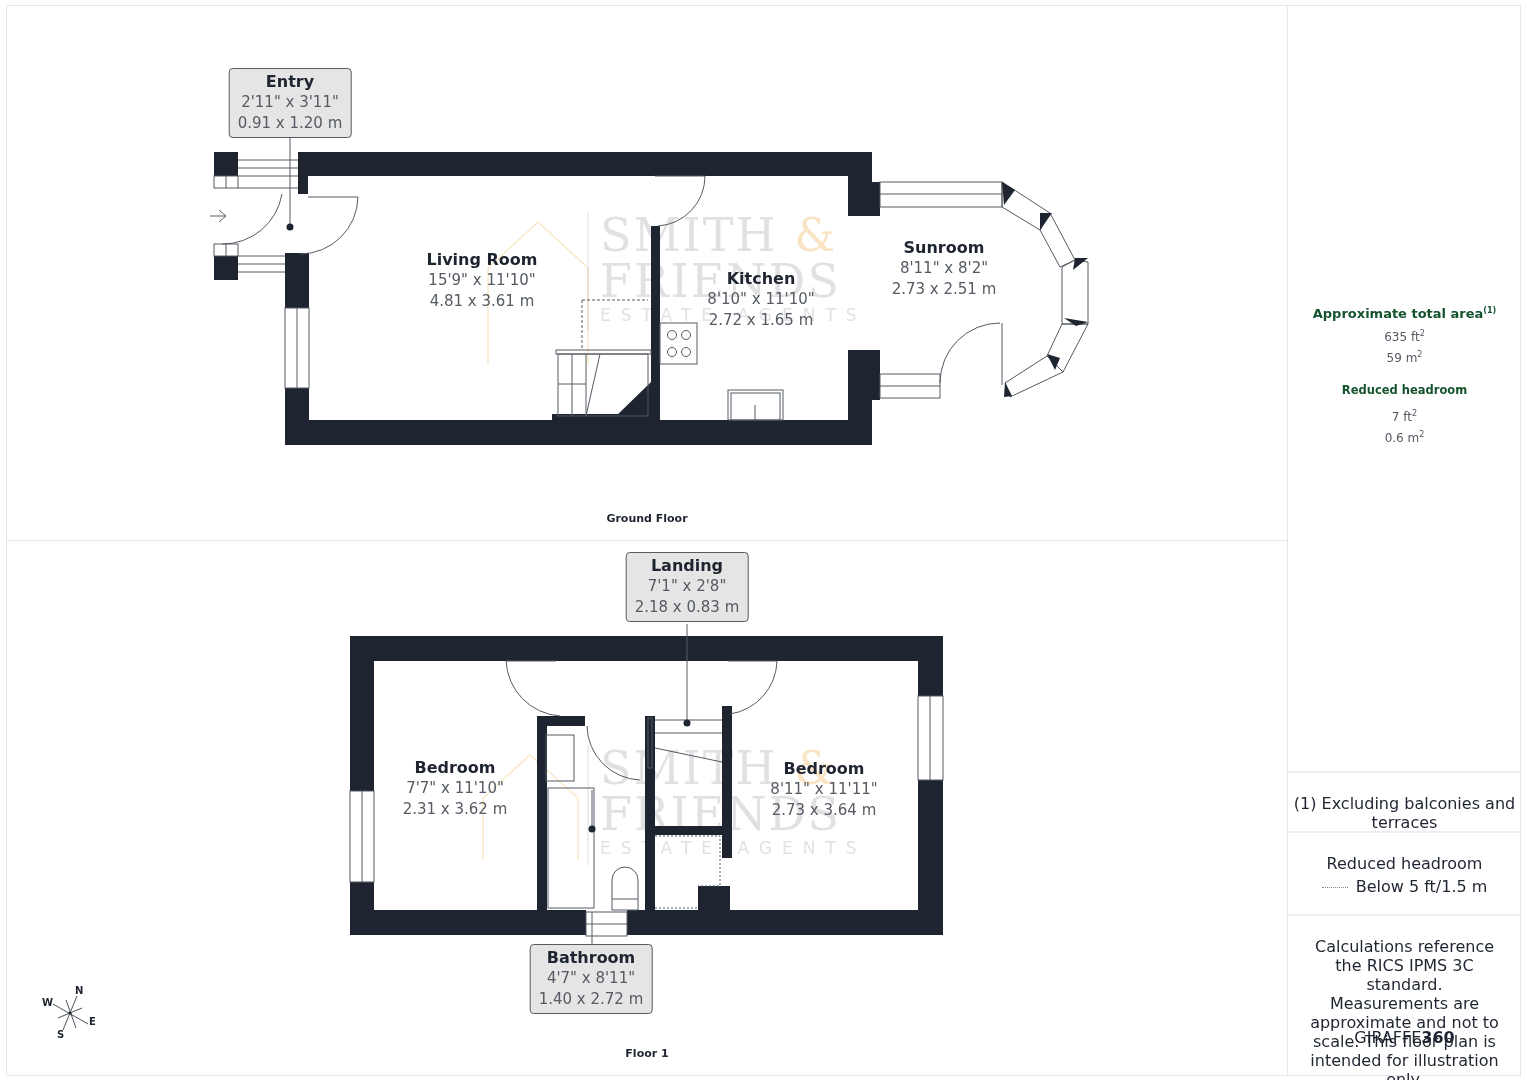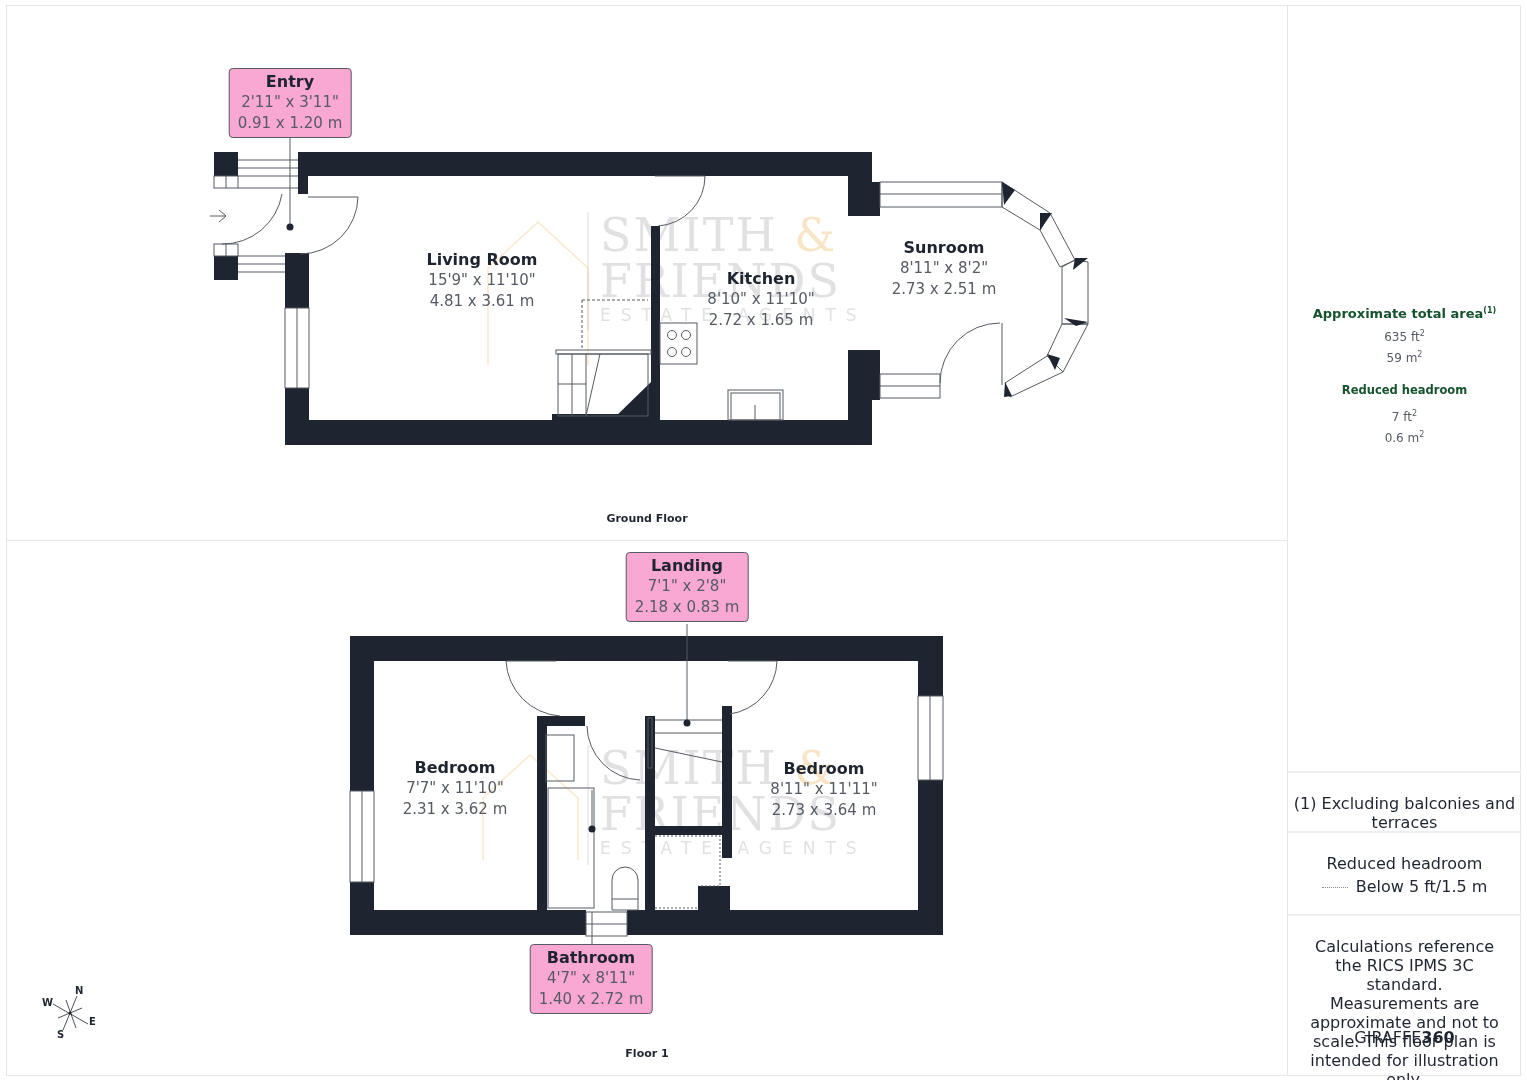--- a/index.html
+++ b/index.html
@@ -5,21 +5,21 @@
   html, body { margin:0; padding:0; background:#ffffff; }
   body { width:1527px; height:1080px; position:relative; overflow:hidden; font-family:"DejaVu Sans", sans-serif; color:#1e2430; }
   .frame { position:absolute; left:6px; top:5px; width:1515px; height:1071px; border:1px solid #e4e6ea; box-sizing:border-box; }
   .vdiv { position:absolute; left:1287px; top:5px; width:1px; height:1071px; background:#e4e6ea; }
   .hdiv { position:absolute; left:6px; top:540px; width:1281px; height:1px; background:#e4e6ea; }
   .side-div { position:absolute; left:1288px; width:233px; height:2px; background:#eceef1; }
   svg.plan { position:absolute; left:0; top:0; }
   .label { position:absolute; text-align:center; transform:translateX(-50%); white-space:nowrap; }
   .label .name { font-weight:bold; font-size:16px; color:#1e2430; line-height:21px; }
   .label .dim { font-size:15px; color:#555a63; line-height:21px; }
-  .boxed { border:1px solid #555a63; border-radius:4px; background:#f9a8d4; padding:2px 8px 3px;text-align:center; }
+  .boxed { border:1px solid #555a63; border-radius:4px; background:#e5e5e5; padding:2px 8px 3px;text-align:center; }
   .floor-title { position:absolute; font-weight:bold; font-size:11px; color:#1e2430; transform:translateX(-50%); }
   .side { position:absolute; left:1288px; width:233px; text-align:center; }
   .side .h { font-weight:bold; font-size:13px; color:#14532d; }
   .side .v { font-size:12px; color:#555a63; }
   .compass-letter { position:absolute; font-weight:bold; font-size:10px; color:#1e2430; }
   .watermark { position:absolute; font-family:"DejaVu Serif", serif; color:rgba(170,170,175,0.35); font-size:46px; letter-spacing:2px; line-height:46px; pointer-events:none; }
   .watermark .amp { color:rgba(240,190,110,0.4); }
   .watermark .sub { font-family:"DejaVu Sans", sans-serif; font-size:17px; letter-spacing:10px; line-height:22px; }
   sup { font-size:8px; }
 </style>

